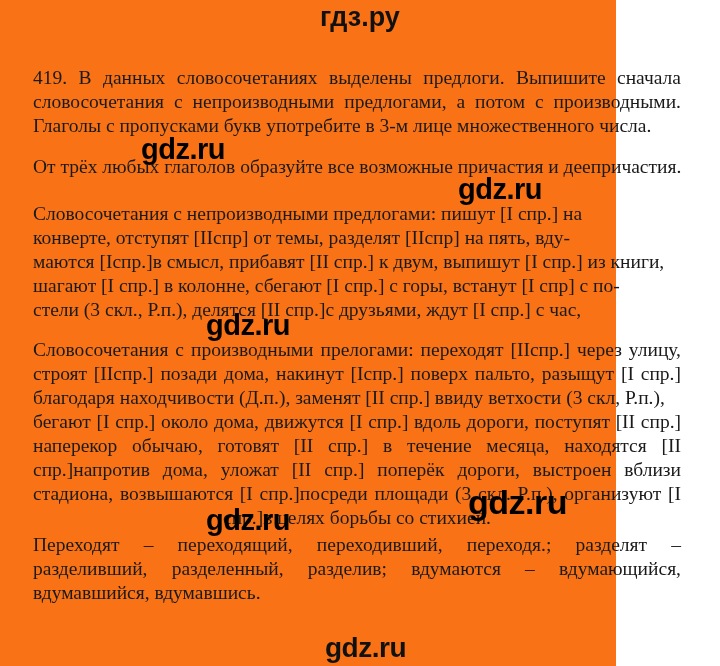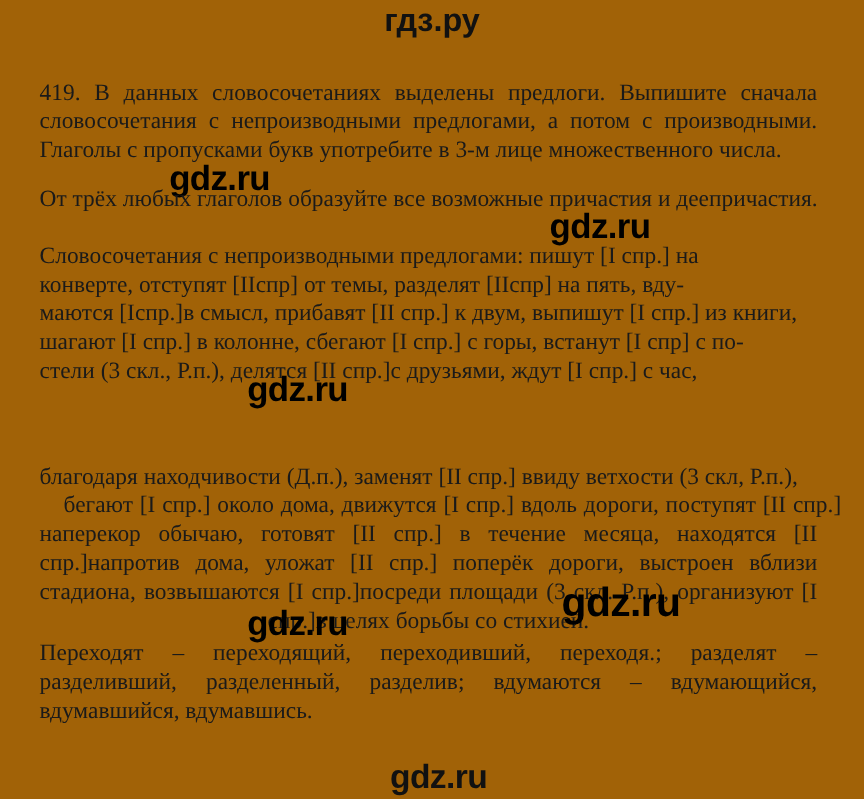--- a/index.html
+++ b/index.html
@@ -1,17 +1,17 @@
 <!DOCTYPE html>
 <html><head>
   <meta charset="utf-8">
   <style>
     html, body { margin: 0; padding: 0; background: #ffffff; }
     body { width: 720px; height: 666px; position: relative; overflow: hidden; }
-    .page { position: absolute; left: 0; top: 0; width: 720px; height: 666px; background: #a16207; }
+    .page { position: absolute; left: 0; top: 0; width: 616px; height: 666px; background: #f97316; }
     .site-title {
       position: absolute; left: 0; top: 0; width: 720px; text-align: center;
       font-family: "Liberation Sans", sans-serif; font-weight: bold; font-size: 27px;
       color: #111; line-height: 30px; top: 2px;
     }
     .line {
       position: absolute; left: 33px; width: 648px;
       font-family: "Liberation Serif", serif; font-size: 19.5px; color: #1a1a1a;
       line-height: 24px; white-space: nowrap;
     }
@@ -42,22 +42,24 @@
   <div class="wm wm-small" style="left:458px; top:175px;">gdz.ru</div>
 
   <div class="line" style="top:226px;">конверте, отступят [IIспр] от темы, разделят [IIспр]  на пять, вду-</div>
   <div class="line" style="top:202px;">Словосочетания с непроизводными предлогами: пишут [I спр.] на</div>
   <div class="line" style="top:250px;">маются [Iспр.]в смысл, прибавят [II спр.] к двум, выпишут [I спр.] из книги,</div>
   <div class="line" style="top:274px;">шагают [I спр.] в колонне, сбегают [I спр.] с горы, встанут   [I спр] с по-</div>
   <div class="line" style="top:298px;">стели (3 скл., Р.п.), делятся [II спр.]с друзьями, ждут [I спр.] с час,</div>
 
   <div class="wm wm-small" style="left:206px; top:311px;">gdz.ru</div>
 
+  <div class="line justify" style="top:338px;">Словосочетания с производными прелогами: переходят [IIспр.] через улицу,</div>
+  <div class="line justify" style="top:362px;">строят [IIспр.] позади дома, накинут [Iспр.] поверх пальто, разыщут [I спр.]</div>
   <div class="line" style="top:386px;">благодаря находчивости (Д.п.), заменят [II спр.] ввиду ветхости (3 скл, Р.п.),</div>
-  <div class="line justify" style="top:410px;margin-left:20px;">бегают [I спр.] около дома, движутся [I спр.] вдоль дороги, поступят [II спр.]</div>
+  <div class="line justify" style="top:410px;">бегают [I спр.] около дома, движутся [I спр.] вдоль дороги, поступят [II спр.]</div>
   <div class="line justify" style="top:434px;">наперекор обычаю, готовят [II спр.] в течение месяца, находятся [II</div>
   <div class="line justify" style="top:458px;">спр.]напротив дома, уложат [II спр.] поперёк дороги, выстроен вблизи</div>
   <div class="line justify" style="top:482px;">стадиона, возвышаются [I спр.]посреди площади (3 скл. Р.п.), организуют [I</div>
   <div class="line" style="top:506px;text-align:center;">спр.]в целях борьбы со стихией.</div>
 
   <div class="wm wm-large" style="left:468px; top:485px;">gdz.ru</div>
   <div class="wm wm-small" style="left:206px; top:506px;">gdz.ru</div>
 
   <div class="line justify" style="top:557px;">разделивший, разделенный, разделив; вдумаются – вдумающийся,</div>
   <div class="line justify" style="top:533px;">Переходят – переходящий, переходивший, переходя.; разделят –</div>

